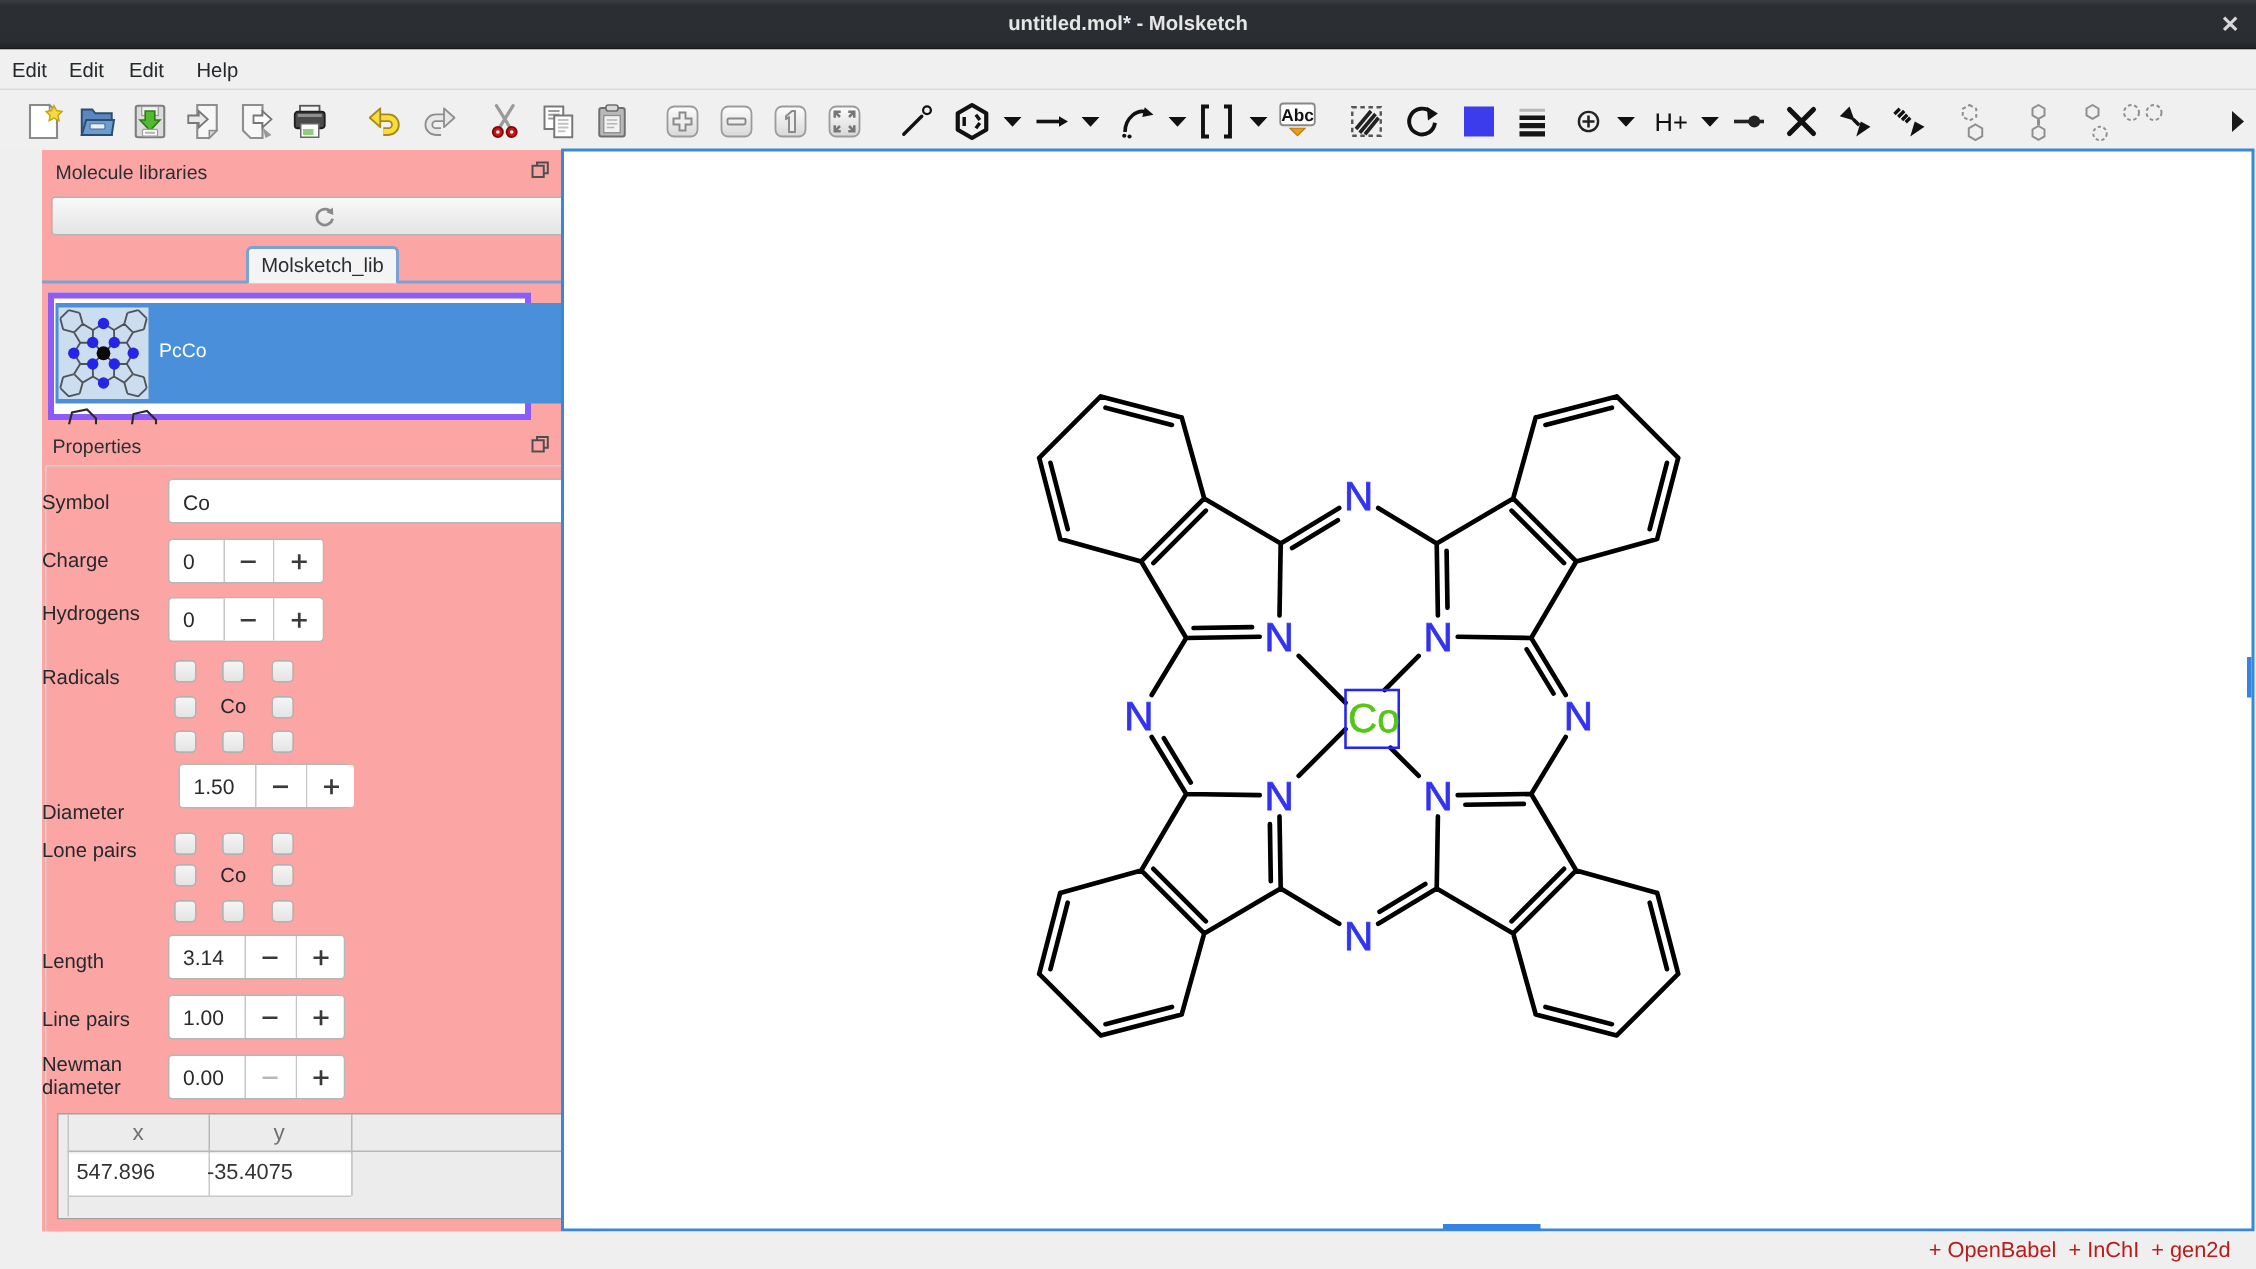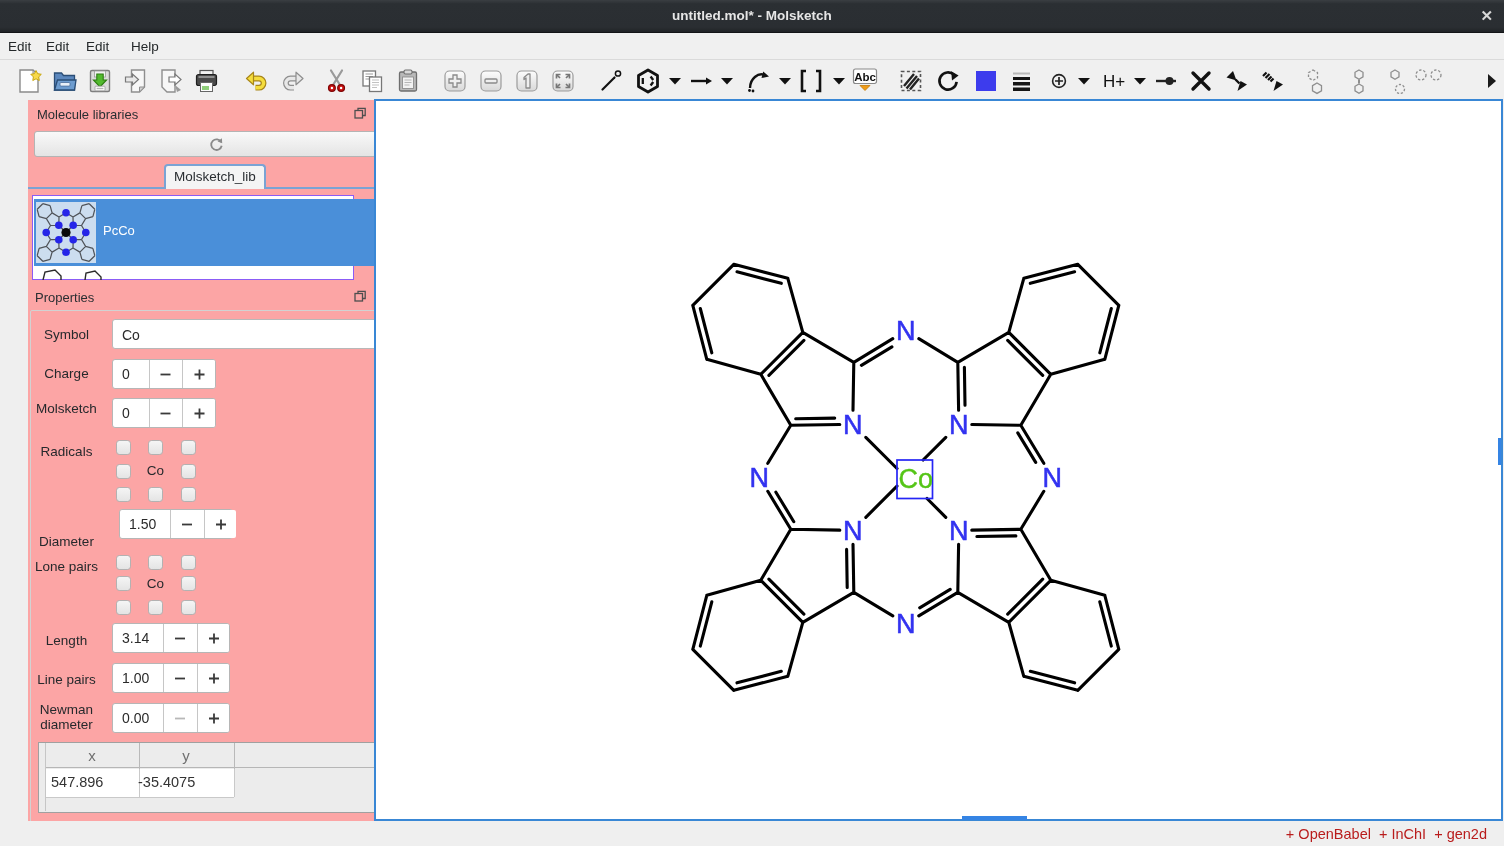--- a/index.html
+++ b/index.html
@@ -11,21 +11,21 @@
 #menubar span { position:absolute; top:6px; font-size:13.5px; color:#24282a; }
 #toolbar { left:0; top:60px; width:1504px; height:40px; background:#f0f0f0; }
 #dock { left:0; top:100px; width:373px; height:722px; background:#fca5a5;margin-left:28px; }
 #canvas { left:374px; top:99px; width:1129px; height:722px; background:#fff; border:2px solid #3987d5; }
 #statusbar { left:0; top:821px; width:1504px; height:25px; background:#efefef; }
 #statusbar .s { position:absolute; right:17px; top:5px; font-size:14.5px; color:#b91c1c; }
 .dtitle { position:absolute; font-size:13px; color:#2a2e32; }
 .dicons { position:absolute; }
 .btn3d { background:linear-gradient(#f9f9f9,#e4e4e4); border:1px solid #b4b4b4; border-radius:3px; }
 .inputbox { background:#fff; border:1px solid #b8b8b8; border-radius:3px; }
-.flabel { position:absolute; font-size:13.5px; color:#26292c; text-align:center; }
+.flabel { position:absolute; font-size:13.5px; color:#26292c; text-align:left; }
 .spin { position:absolute; height:30px; background:#fff; border:1px solid #b6b6b6; border-radius:3px; }
 .spin .v { position:absolute; left:9px; top:6px; font-size:14px; color:#2a2a2a; }
 .spin .b { position:absolute; top:0; bottom:0; border-left:1px solid #c6c6c6; background:#fff; text-align:center; font-size:17px; color:#3a3a3a; }
 .cb { position:absolute; width:15px; height:15px; border:1px solid #b2b2b2; border-radius:3.5px; background:linear-gradient(#f5f5f5,#e4e4e4); }
 </style></head><body>
 
 <div id="titlebar" class="abs">
   <div class="t">untitled.mol* - Molsketch</div>
   <div class="x">✕</div>
 </div>
@@ -249,21 +249,21 @@
 <div class="btn3d abs" style="left:6px;top:31px;width:362px;height:26px">
 <svg width="17" height="17" viewBox="0 0 17 17" style="position:absolute;left:173px;top:4px">
  <path d="M13.2 6.2 A5.3 5.3 0 1 0 13.7 9.8" fill="none" stroke="#8a8a8a" stroke-width="1.8"></path>
  <path d="M13.9 2.3 L14.2 7.3 L9.6 5.5 Z" fill="#8a8a8a"></path>
 </svg>
 </div>
 <div class="abs" style="left:0;top:87px;width:373px;height:2px;background:#7aa3d4"></div>
 <div class="abs" style="left:136px;top:64px;width:102px;height:25px;background:#f4f4f4;border:2px solid #7aa3d4;border-bottom:none;border-radius:4px 4px 0 0">
 <div style="text-align:center;font-size:13.5px;color:#2a2e32;margin-top:3px">Molsketch_lib</div>
     </div>
-<div class="abs" style="left:4px;top:95px;width:322px;height:85px;background:#fff;border:1px solid #8b5cf6">
+<div class="abs" style="left:4px;top:95px;width:322px;height:85px;background:#fff;border:4px solid #8b5cf6">
   <div class="abs" style="left:1px;top:3px;width:349px;height:67px;background:#4a8fd9"></div>
   <div class="abs" style="left:3px;top:6px;width:60px;height:61px;background:#ccddef">
         <svg width="60" height="61" viewBox="0 0 60 61" style="position:absolute;left:0;top:0">
           <path d="M37.2 23.3L37.0 15.0M37.0 15.0L43.9 10.9M43.9 10.9L49.6 16.6M49.6 16.6L45.5 23.5M45.5 23.5L37.2 23.3M43.9 10.9L45.9 3.6M45.9 3.6L53.2 1.7M53.2 1.7L58.8 7.3M58.8 7.3L56.9 14.6M56.9 14.6L49.6 16.6M37.0 15.0L30.0 10.7M45.5 23.5L49.8 30.5M37.2 23.3L30.0 30.5M37.2 37.7L45.5 37.5M45.5 37.5L49.6 44.4M49.6 44.4L43.9 50.1M43.9 50.1L37.0 46.0M37.0 46.0L37.2 37.7M49.6 44.4L56.9 46.4M56.9 46.4L58.8 53.7M58.8 53.7L53.2 59.3M53.2 59.3L45.9 57.4M45.9 57.4L43.9 50.1M45.5 37.5L49.8 30.5M37.0 46.0L30.0 50.3M37.2 37.7L30.0 30.5M22.8 37.7L23.0 46.0M23.0 46.0L16.1 50.1M16.1 50.1L10.4 44.4M10.4 44.4L14.5 37.5M14.5 37.5L22.8 37.7M16.1 50.1L14.1 57.4M14.1 57.4L6.8 59.3M6.8 59.3L1.2 53.7M1.2 53.7L3.1 46.4M3.1 46.4L10.4 44.4M23.0 46.0L30.0 50.3M14.5 37.5L10.2 30.5M22.8 37.7L30.0 30.5M22.8 23.3L14.5 23.5M14.5 23.5L10.4 16.6M10.4 16.6L16.1 10.9M16.1 10.9L23.0 15.0M23.0 15.0L22.8 23.3M10.4 16.6L3.1 14.6M3.1 14.6L1.2 7.3M1.2 7.3L6.8 1.7M6.8 1.7L14.1 3.6M14.1 3.6L16.1 10.9M14.5 23.5L10.2 30.5M23.0 15.0L30.0 10.7M22.8 23.3L30.0 30.5" stroke="#50545a" stroke-width="1.25" fill="none"></path>
           <circle cx="37.2" cy="23.3" r="3.8" fill="#2525e8"></circle>
           <circle cx="37.2" cy="37.7" r="3.8" fill="#2525e8"></circle>
           <circle cx="22.8" cy="37.7" r="3.8" fill="#2525e8"></circle>
           <circle cx="22.8" cy="23.3" r="3.8" fill="#2525e8"></circle>
           <circle cx="30.0" cy="10.7" r="3.8" fill="#2525e8"></circle>
           <circle cx="49.8" cy="30.5" r="3.8" fill="#2525e8"></circle>
@@ -293,21 +293,21 @@
 <div class="flabel" style="left:0;top:266px;width:77px">Charge</div>
 <div class="spin" style="left:84px;top:259px;width:104px">
   <div class="v">0</div>
   <div class="b" style="left:36px;width:33px"></div>
   <div class="b" style="left:69px;width:33px;border-top-right-radius:2px;border-bottom-right-radius:2px"></div>
   <svg width="104" height="30" style="position:absolute;left:0;top:0">
     <path d="M47.5 14.5 h10" stroke="#3a3a3a" stroke-width="1.8"></path>
     <path d="M81.5 14.5 h10 M86.5 9.5 v10" stroke="#3a3a3a" stroke-width="1.8"></path>
   </svg>
 </div>
-<div class="flabel" style="left:0;top:301px;width:77px">Molsketch</div>
+<div class="flabel" style="left:0;top:301px;width:77px">Hydrogens</div>
 <div class="spin" style="left:84px;top:298px;width:104px">
   <div class="v">0</div>
   <div class="b" style="left:36px;width:33px"></div>
   <div class="b" style="left:69px;width:33px;border-top-right-radius:2px;border-bottom-right-radius:2px"></div>
   <svg width="104" height="30" style="position:absolute;left:0;top:0">
     <path d="M47.5 14.5 h10" stroke="#3a3a3a" stroke-width="1.8"></path>
     <path d="M81.5 14.5 h10 M86.5 9.5 v10" stroke="#3a3a3a" stroke-width="1.8"></path>
   </svg>
 </div>
 <div class="flabel" style="left:0;top:344px;width:77px">Radicals</div>

